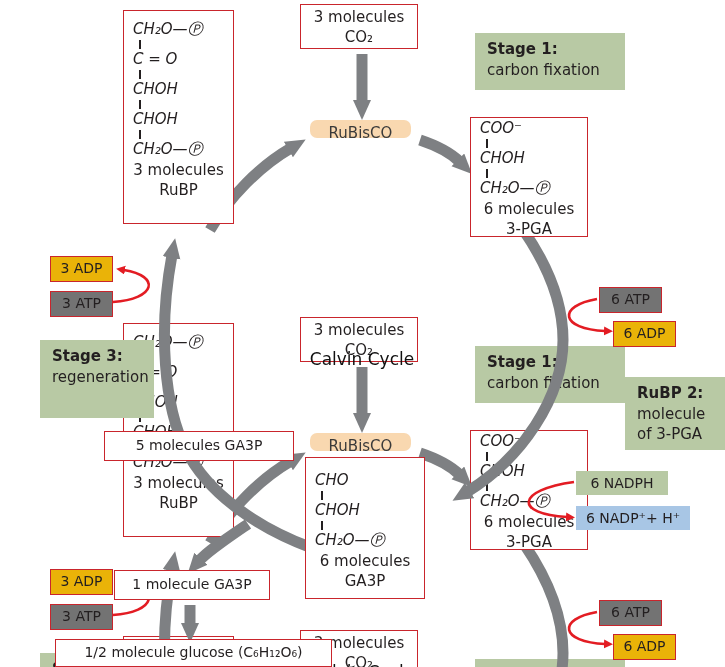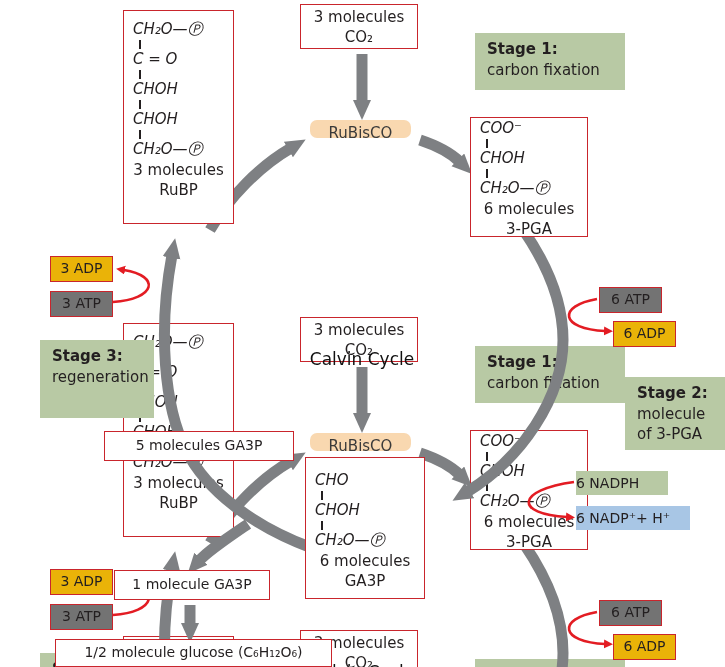--- a/index.html
+++ b/index.html
@@ -49,21 +49,21 @@
     font-size:14px; line-height:23px; text-align:center; white-space:nowrap;
   }
   .atp { background:#737373; }
   .adp3a { left:50px;  top:256px; }
   .atp3a { left:50px;  top:291px; }
   .atp6a { left:599px; top:287px; }
   .adp6a { left:613px; top:321px; }
 
   .nbox {
     position:absolute; box-sizing:border-box; height:24px;
-    font-size:14px; line-height:24px; text-align:left; white-space:nowrap;
+    font-size:14px; line-height:24px; text-align:center; white-space:nowrap;
   }
   .nadph { left:576px; top:471px; width:92px;  background:#b8c9a4; }
   .nadp  { left:576px; top:506px; width:114px; background:#a8c6e5; }
 
   .wbox { font-size:14px; text-align:center; white-space:nowrap; }
   .ga3p5   { left:104px; top:431px; width:190px; height:30px; line-height:27px; }
   .ga3p1   { left:114px; top:570px; width:156px; height:30px; line-height:27px; }
   .glucose { left:55px;  top:639px; width:277px; height:28px; line-height:25px;text-align:center; }
 
   .calvin-title {
@@ -233,21 +233,21 @@
   <div class="ebox atp atp3a">3 ATP</div>
   <div class="ebox atp atp6a">6 ATP</div>
   <div class="ebox adp6a">6 ADP</div>
 
   <div class="stage-box stage3">
     <div class="stage-heading">Stage 3:</div>
     <div class="stage-line">regeneration</div>
   </div>
 
   <div class="stage-box stage2">
-    <div class="stage-heading">Stage 2:</div>
+    <div class="stage-heading">RuBP 2:</div>
     <div class="stage-line">molecule</div>
     <div class="stage-line">of 3-PGA</div>
   </div>
 
   <div class="box wbox ga3p5">5 molecules GA3P</div>
 
   <div class="box ga3p-box">
     <div class="fline">CHO</div>
     <div class="bond"></div>
     <div class="fline">CHOH</div>

